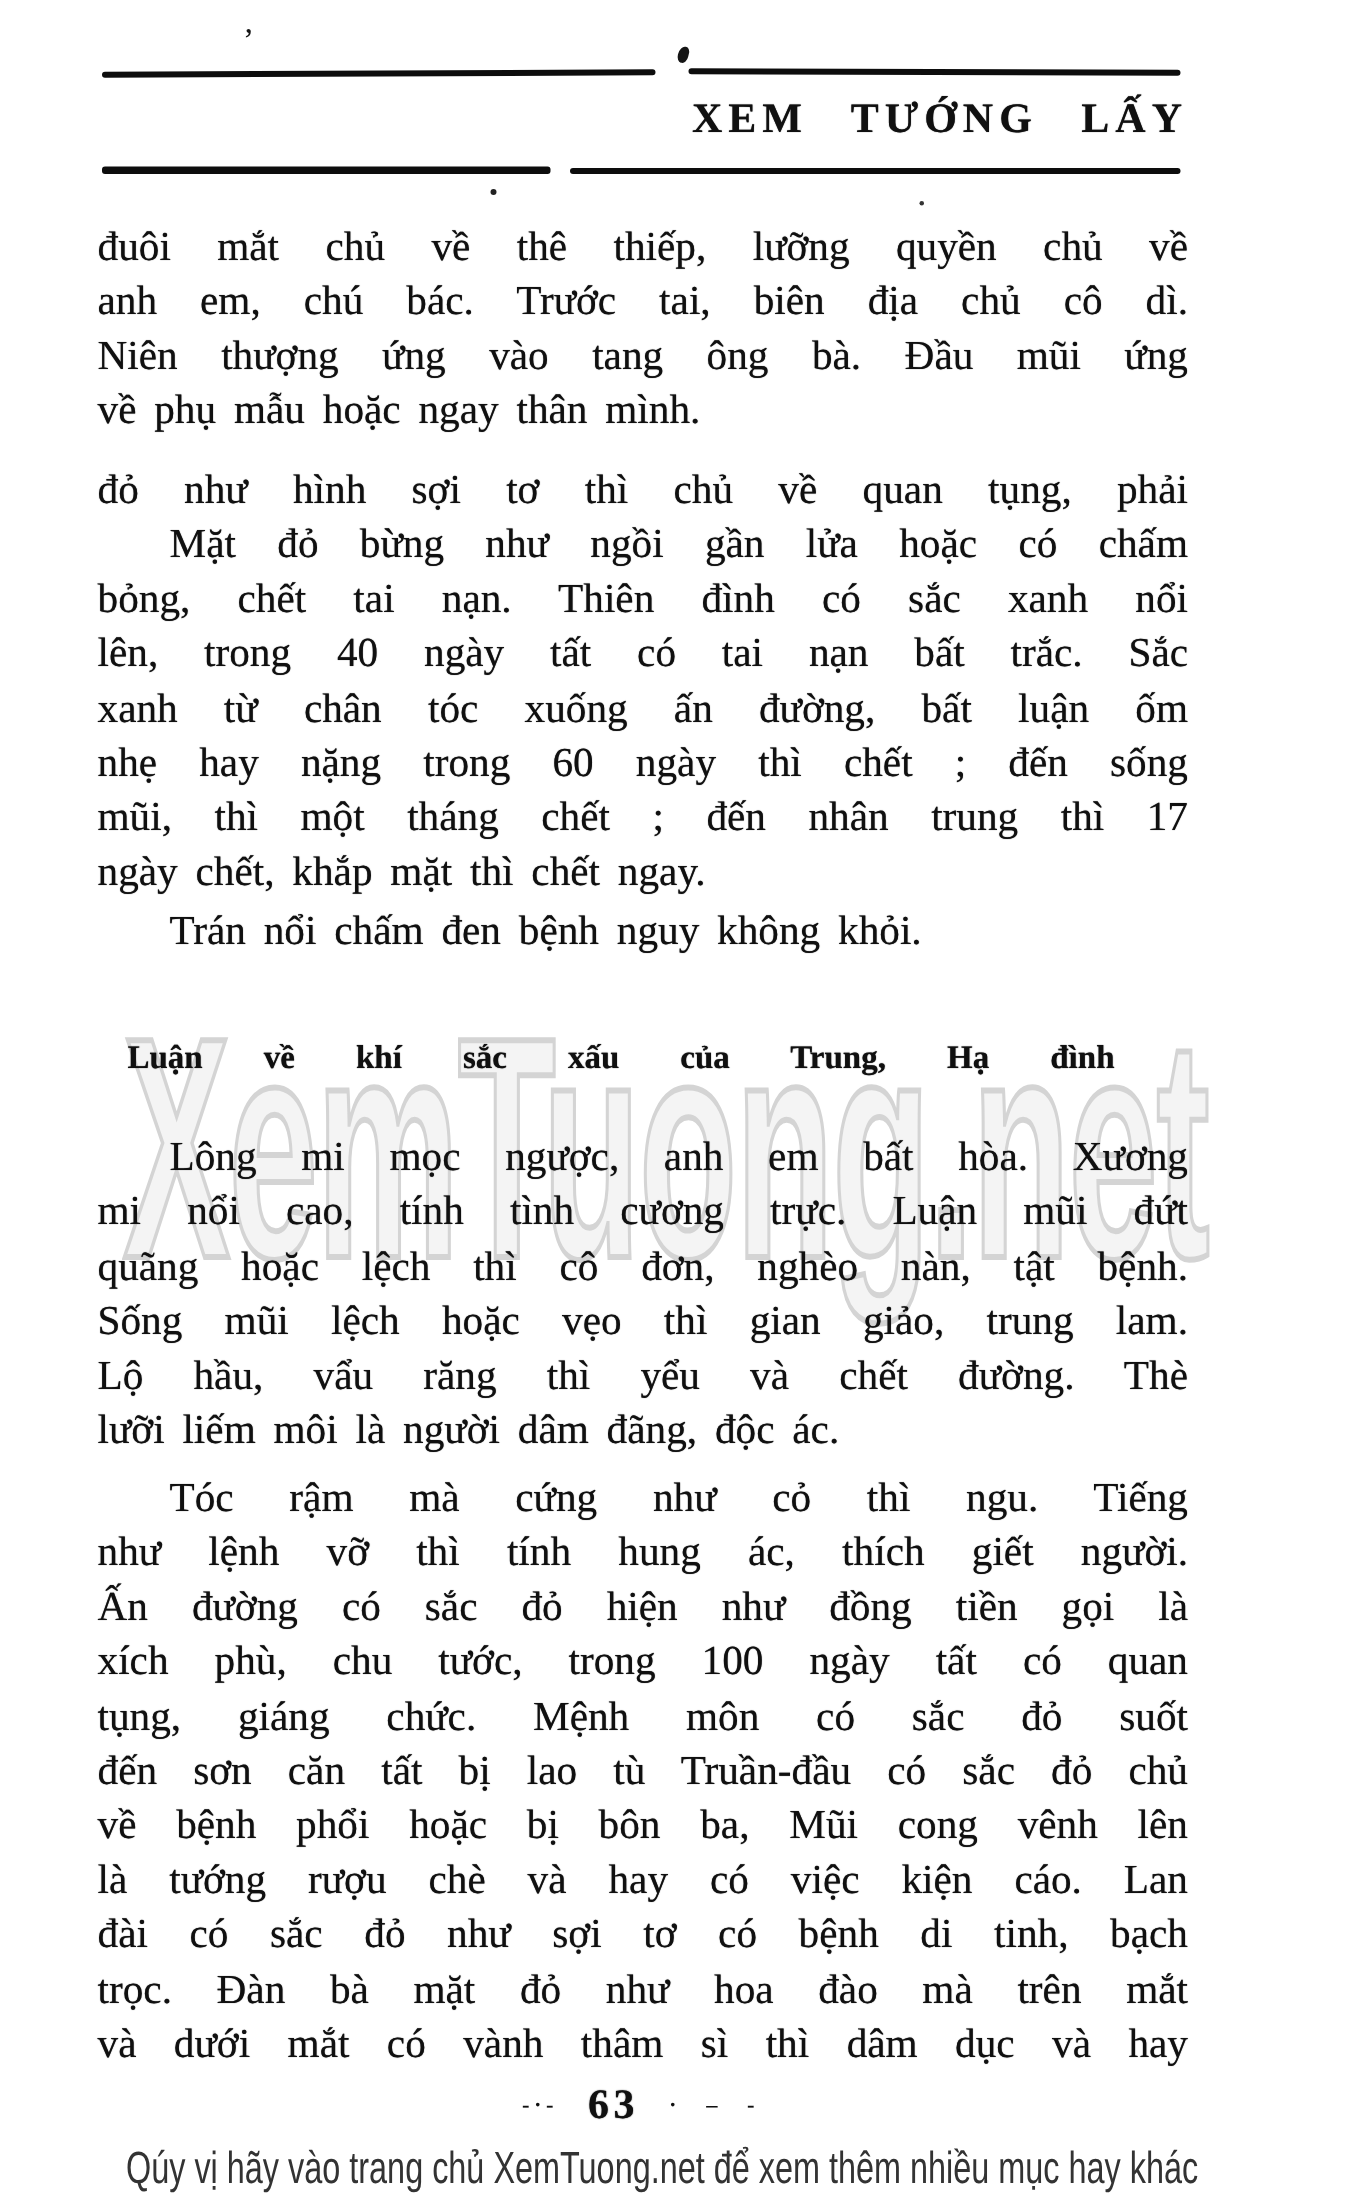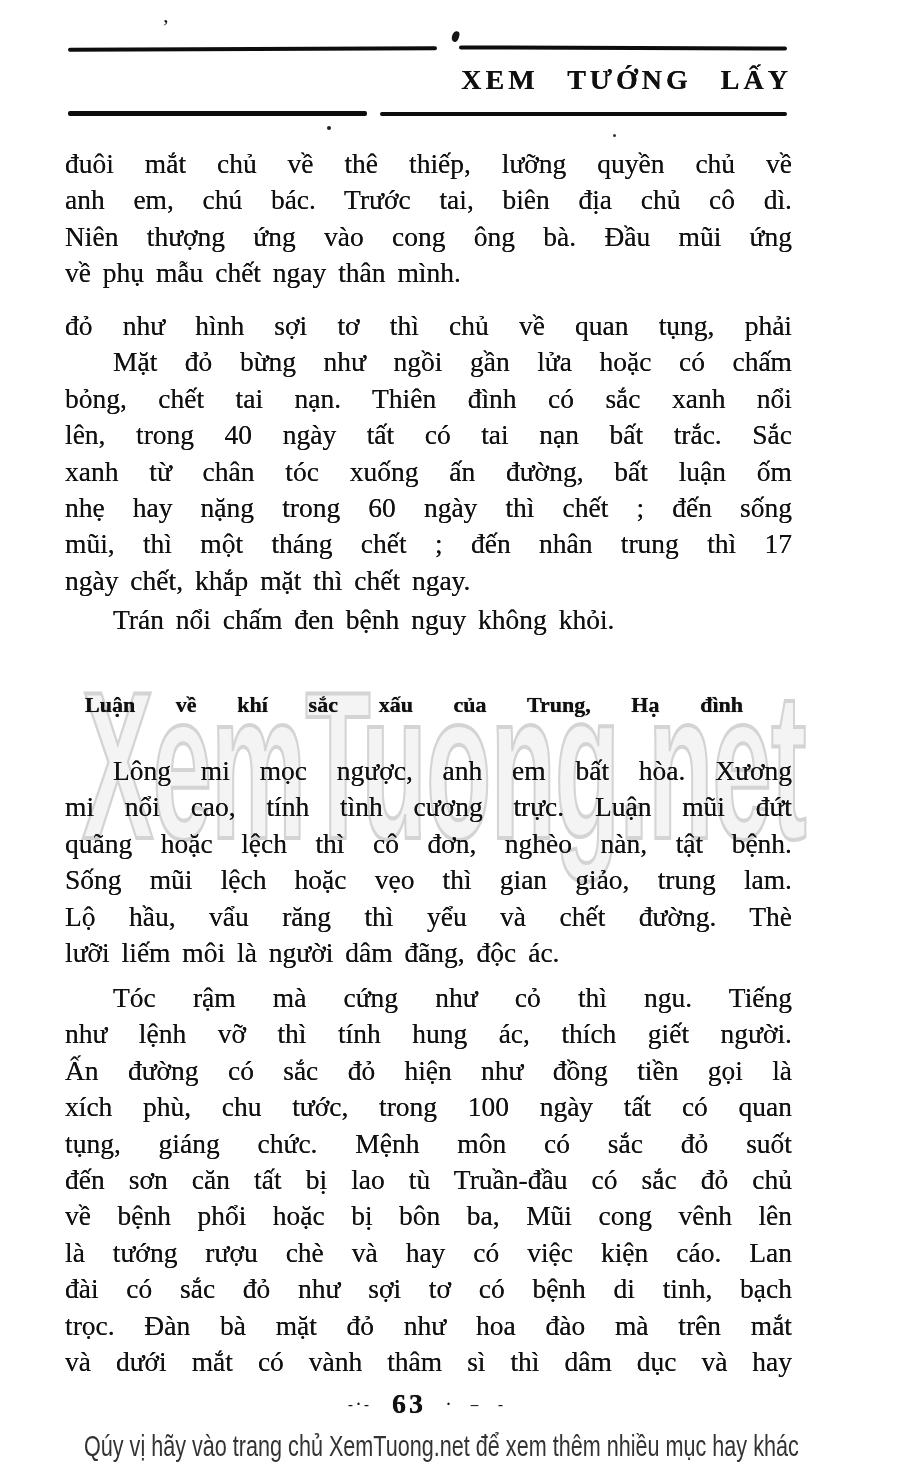--- a/index.html
+++ b/index.html
@@ -85,22 +85,22 @@
   <div class="rule rule1b"></div>
   <div class="header-title">XEM TƯỚNG LẤY</div>
   <div class="rule rule2a"></div>
   <div class="rule rule2b"></div>
 
   <div class="watermark">XemTuong.net</div>
 
   <div class="para p1">
     <div class="ln j">đuôi mắt chủ về thê thiếp, lưỡng quyền chủ về</div>
     <div class="ln j">anh em, chú bác. Trước tai, biên địa chủ cô dì.</div>
-    <div class="ln j">Niên thượng ứng vào cong ông bà. Đầu mũi ứng</div>
-    <div class="ln">về phụ mẫu chết ngay thân mình.</div>
+    <div class="ln j">Niên thượng ứng vào tang ông bà. Đầu mũi ứng</div>
+    <div class="ln">về phụ mẫu hoặc ngay thân mình.</div>
   </div>
 
   <div class="para p2">
     <div class="ln j">đỏ như hình sợi tơ thì chủ về quan tụng, phải</div>
     <div class="ln j ind">Mặt đỏ bừng như ngồi gần lửa hoặc có chấm</div>
     <div class="ln j">bỏng, chết tai nạn. Thiên đình có sắc xanh nổi</div>
     <div class="ln j">lên, trong 40 ngày tất có tai nạn bất trắc. Sắc</div>
     <div class="ln j">xanh từ chân tóc xuống ấn đường, bất luận ốm</div>
     <div class="ln j">nhẹ hay nặng trong 60 ngày thì chết ; đến sống</div>
     <div class="ln j">mũi, thì một tháng chết ; đến nhân trung thì 17</div>

